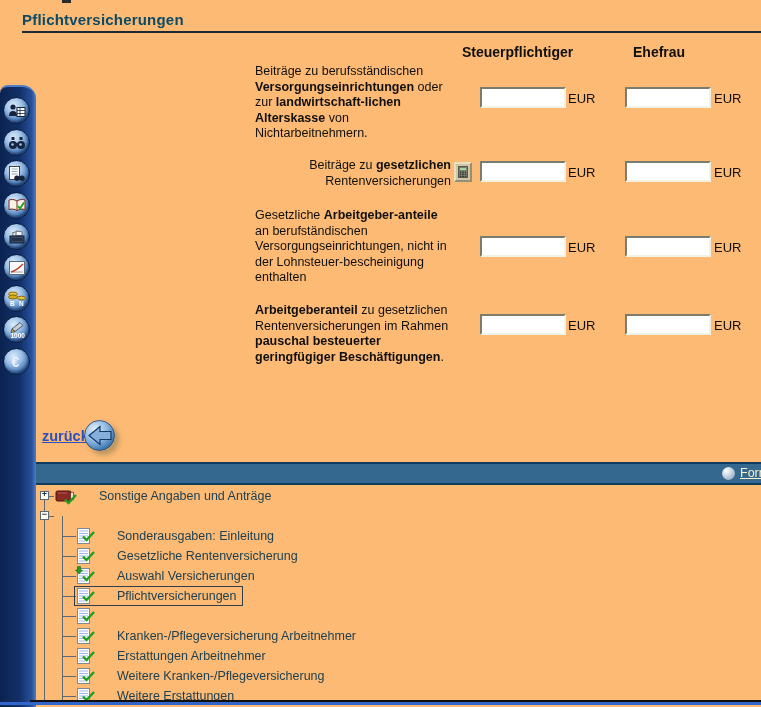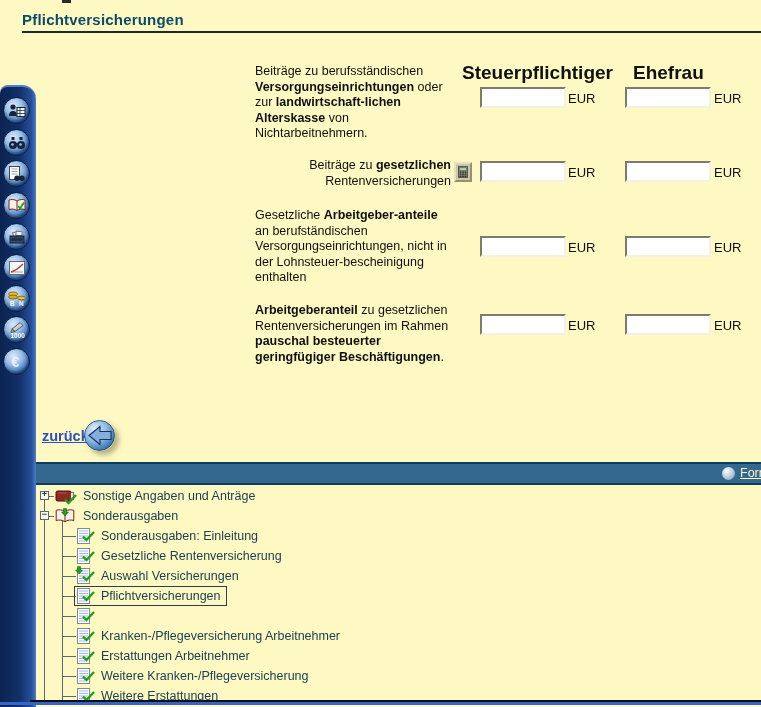--- a/index.html
+++ b/index.html
@@ -1,18 +1,18 @@
 <!DOCTYPE html>
 <html><head>
 <meta charset="utf-8">
 <style>
   html,body{margin:0;padding:0;}
   .page{
     position:relative; width:761px; height:707px; overflow:hidden;
-    background:#fef9c3;
+    background:#fdba74;
     font-family:"Liberation Sans", sans-serif;
     -webkit-font-smoothing:none;
   }
   
   .artifact{position:absolute;left:62px;top:0;width:9px;height:3px;background:#2a2a2a;}
   .page-title{
     position:absolute;left:22px;top:11px;
     font-size:15px;font-weight:bold;color:#0b4b66;letter-spacing:.2px;
   }
   .title-rule{position:absolute;left:22px;top:31px;width:739px;height:2px;background:#1c2b33;}
@@ -26,21 +26,21 @@
   }
   .side-btn{
     position:absolute;left:3px;width:27px;height:27px;border-radius:50%;
     background:radial-gradient(circle at 38% 30%, #dcebfa 0%, #9cc0e8 35%, #3f74b5 70%, #1e4a8a 100%);
     border:1px solid #081c3f;padding:0;cursor:pointer;
     box-shadow:inset -1px -2px 3px rgba(0,0,25,.45);
     display:flex;align-items:center;justify-content:center;
   }
   .side-btn .icn{display:flex;align-items:center;justify-content:center;}
   
-  .col-header{position:absolute;top:62px;font-size:19px;font-weight:bold;color:#101010;}
+  .col-header{position:absolute;top:44px;font-size:14px;font-weight:bold;color:#101010;}
   .col-header.st{left:462px;} .col-header.ef{left:633px;}
   .form-row .row-label{
     position:absolute;left:255px;width:196px;
     font-size:12.5px;line-height:15.5px;color:#101010;
   }
   .inp{
     position:absolute;width:78px;height:17px;background:#ffffff;
     border:2px solid;border-color:#7c7c6c #f2f2e2 #f2f2e2 #7c7c6c;
     font-size:12px;padding:0 2px;box-sizing:content-box;
   }
@@ -83,21 +83,21 @@
   .tree-row .tick{position:absolute;top:10px;height:1px;background:#5a6a74;}
   .tree-row.lvl1 .tick{left:62px;width:14px;}
   .tree-row.lvl0 .tick{left:49px;width:5px;}
   .expander{
     position:absolute;left:40px;top:5px;width:9px;height:9px;background:#fffdf2;
     border:1px solid #5a6a74;box-sizing:border-box;cursor:pointer;
     font:bold 9px/7px "Liberation Mono", monospace;color:#1d3a49;text-align:center;
   }
   .node{
     position:absolute;top:0;height:18px;display:inline-flex;align-items:center;
-    border:1px solid transparent;padding:0 5px 0 2px;cursor:pointer;
+    border:1px solid transparent;padding:0 5px 0 2px;cursor:pointer;gap:16px;
   }
   .tree-row.lvl0 .node{left:52px;}
   .tree-row.lvl1 .node{left:74px;}
   .node.selected{border-color:#2f3e4a;}
   .tree-icon{position:relative;height:16px;flex:none;}
   .tree-row.lvl0 .tree-icon{width:22px;}
   .tree-row.lvl1 .tree-icon{width:18px;}
   .tree-icon .ovl{position:absolute;}
   .tree-label{margin-left:6px;font-size:12.5px;color:#1d4152;white-space:nowrap;}
   
@@ -299,29 +299,20 @@
             </svg><svg class="ovl" style="left:9px;top:6px" width="13" height="11" viewBox="0 0 13 11">
               <path d="M1 5.5 L4.5 9 L12 1" stroke="#1da11d" stroke-width="2.4" fill="none"></path>
             </svg></span>
       <span class="tree-label">Sonstige Angaben und Anträge</span>
     </span>
   </div>
 
   <div class="tree-row lvl0" style="top: 22px;">
     <span class="tick"></span>
     <span class="expander">−</span>
-    <span class="node">
-      <span class="tree-icon"><svg width="20" height="16" viewBox="0 0 20 16">
-              <path d="M10 3.5 C7.5 1.5 3.5 1.5 1.2 2.3 L1.2 12.5 C4 11.7 7.5 11.8 10 13.8 C12.5 11.8 16 11.7 18.8 12.5 L18.8 2.3 C16.5 1.5 12.5 1.5 10 3.5 Z" fill="#f5f1e4" stroke="#7a2020"></path>
-              <line x1="10" y1="3.5" x2="10" y2="13.8" stroke="#7a2020"></line>
-            </svg><svg class="ovl" style="left:6px;top:0px" width="8" height="9" viewBox="0 0 8 9">
-              <path d="M4 8 L0.5 4 H2.5 V0.5 H5.5 V4 H7.5 Z" fill="#1da11d" stroke="#0a5c0a" stroke-width="0.5"></path>
-            </svg></span>
-      <span class="tree-label">Sonderausgaben</span>
-    </span>
   </div>
 
   <div class="tree-row lvl1" style="top: 42px;">
     <span class="tick"></span>
 
     <span class="node">
       <span class="tree-icon"><svg width="13" height="16" viewBox="0 0 13 16">
               <rect x="0.5" y="0.5" width="12" height="15" fill="#ffffff" stroke="#7d8a96"></rect>
               <g stroke="#9fb6e8" stroke-width="1">
                 <line x1="2" y1="3" x2="11" y2="3"></line>

